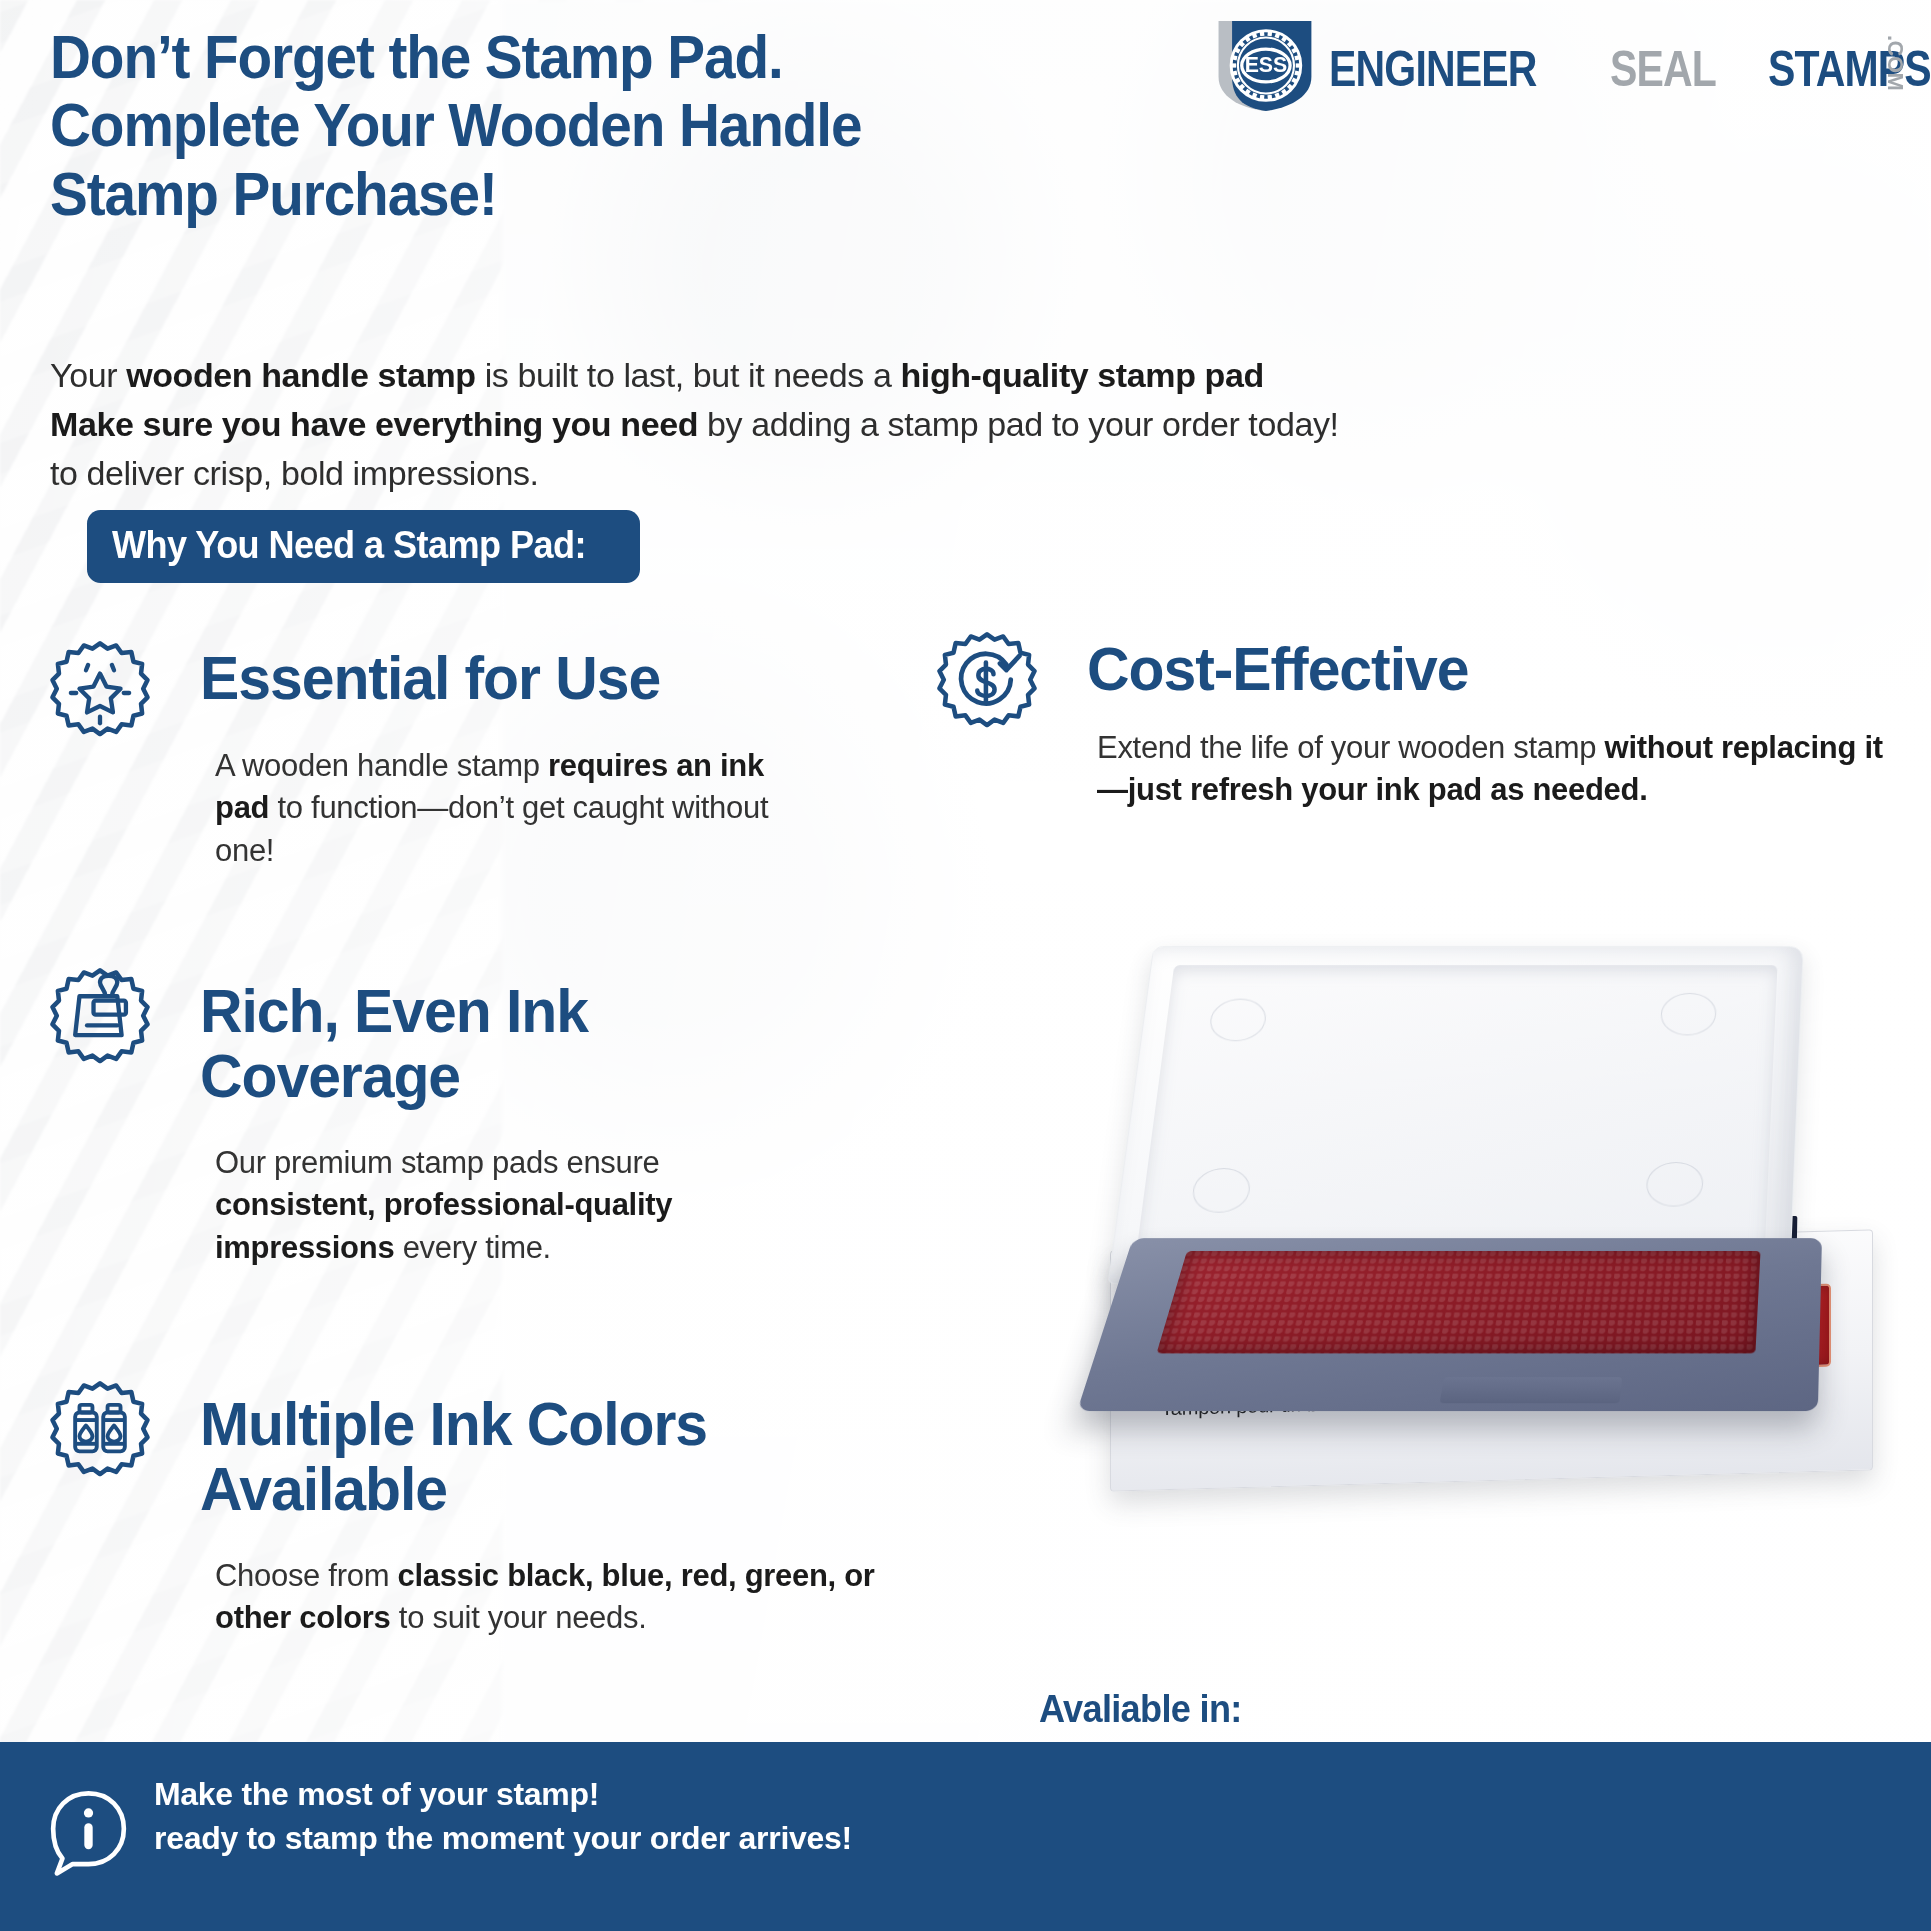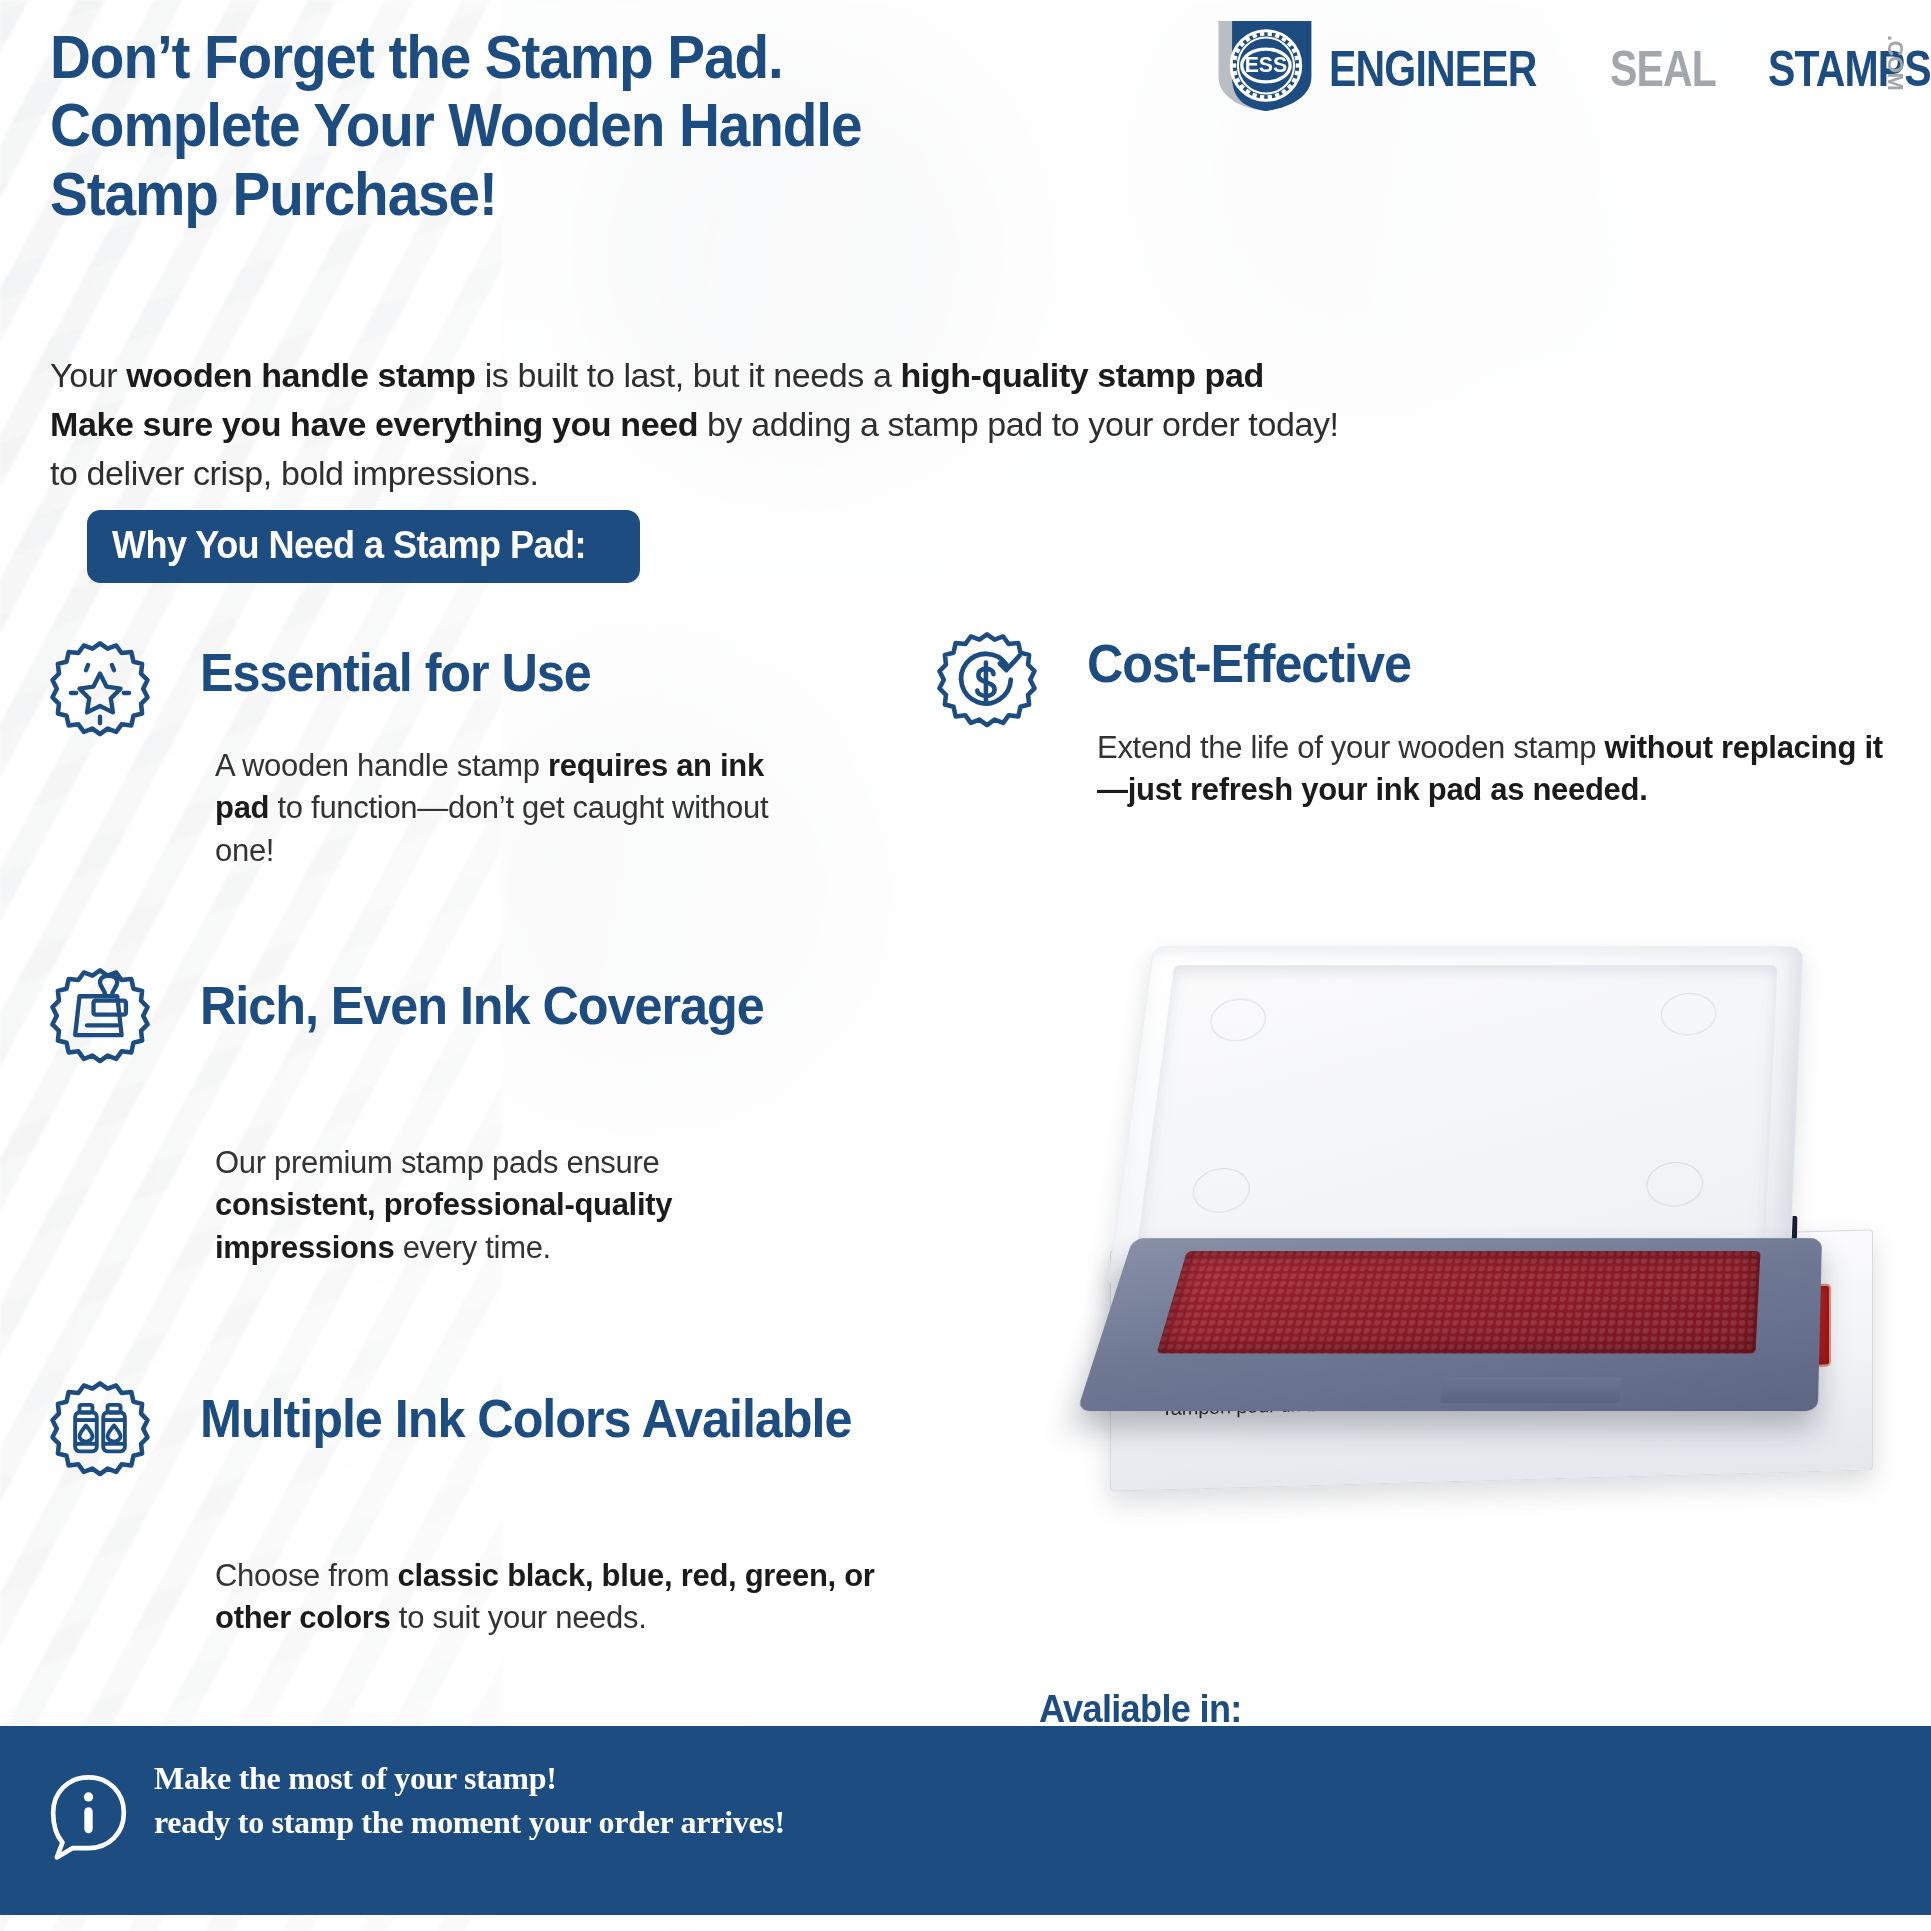--- a/index.html
+++ b/index.html
@@ -82,21 +82,21 @@
     padding:16.4px 29px 18.3px 25px;
     font-weight:800;font-size:38px;letter-spacing:-0.6px;line-height:1;margin-left:37px;
   }
   .pill span{display:inline-block;transform:scaleX(.95);transform-origin:left center;}
 
   
   .feat{position:absolute;}
   .feat .ico{position:absolute;left:0;top:0;width:108px;height:108px;}
   .feat h3{
     position:absolute;left:154px;top:5.8px;width:618px;
-    color:#1d4d80;font-weight:800;font-size:53px;line-height:1.05;letter-spacing:-1.1px;
+    color:#1d4d80;font-weight:800;font-size:62px;line-height:1.05;letter-spacing:-1.1px;
   }
   .feat h3 .h3in{display:inline-block;transform:scaleX(.95);transform-origin:left top;}
   .feat p{
     font-size:31px;line-height:1.37;color:#333333;letter-spacing:-0.3px;
   }
   .feat p b{font-weight:800;color:#1b1b1b;}
 
   #feat-essential{left:46px;top:639px;width:753px;}
   #feat-essential p{position:absolute;left:169px;top:106px;width:599px;}
 
@@ -213,23 +213,22 @@
     transform:rotate(-3.2deg);
   }
   .sw-label{
     height:44px;background:#ffffff;color:#222;
     display:flex;align-items:center;justify-content:center;
     font-size:20px;letter-spacing:-0.2px;
   }
 
   
   .footer{
-    position:absolute;left:0;bottom:16px;width:1931px;height:189px;
+    position:absolute;left:0;bottom:0;width:1931px;height:189px;
     background:#1d4d80;
-    font-family:Liberation Serif, serif;
   }
   .footer-ico{position:absolute;left:42px;top:44px;width:93px;height:93px;}
   .footer-txt{
     position:absolute;left:154px;top:31px;width:927px;
     color:#ffffff;font-size:32px;line-height:1.36;letter-spacing:-0.3px;
   }
   .footer-txt b{font-weight:800;}
   .footer-txt .l1{font-weight:800;}
   .footer-txt .l3{font-weight:800;}
 </style>

